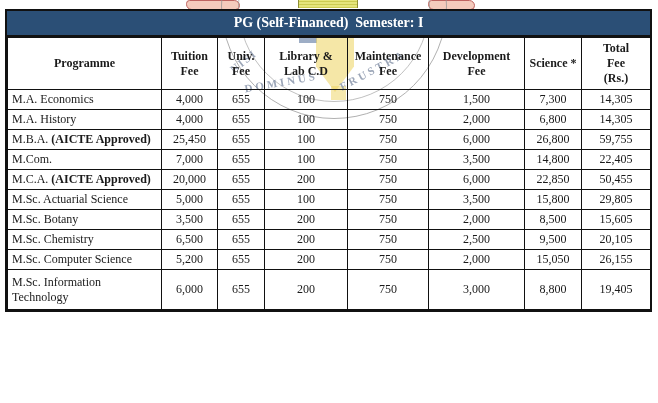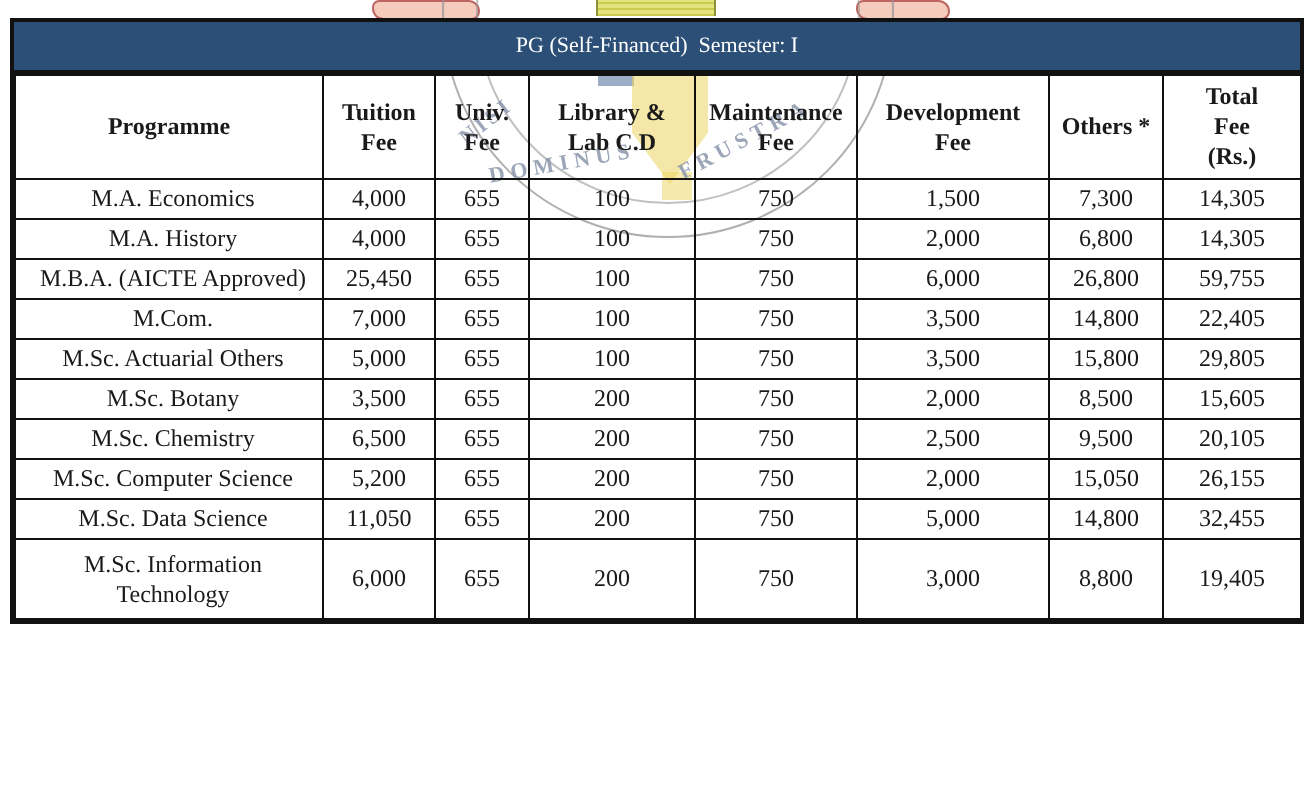--- a/index.html
+++ b/index.html
@@ -28,30 +28,30 @@
   .wm-scroll{position:absolute;top:0;height:8px;background:var(--emblem-scroll);
     border:1px solid var(--emblem-scroll-edge);border-radius:5px 8px 6px 8px;opacity:.9;}
   .wm-scroll.left{left:186px;width:52px;}
   .wm-scroll.right{left:428px;width:45px;}
   .wm-band{position:absolute;left:298px;top:0;width:58px;height:8px;border-left:1px solid #8a8a2a;border-right:1px solid #8a8a2a;
     background:repeating-linear-gradient(180deg,var(--band) 0 1px,#c9c949 1px 2px,var(--band) 2px 3px);opacity:.95;}
   
   .sheet{position:absolute;left:5px;top:9px;width:647px;z-index:1;border:2px solid var(--border);box-sizing:border-box;}
   .title-bar{height:26px;background:var(--title-bg);border-bottom:2px solid var(--border);
     display:flex;align-items:center;justify-content:center;box-sizing:border-box;}
-  .title-bar span{color:var(--title-text);font-weight:normal;font-size:11px;white-space:pre;}
+  .title-bar span{color:var(--title-text);font-weight:bold;font-size:14px;white-space:pre;}
   table{border-collapse:collapse;table-layout:fixed;width:100%;}
   th,td{border:1px solid var(--border);font-size:12px;overflow:hidden;}
   thead tr{height:52px;}
   th{font-weight:bold;text-align:center;vertical-align:middle;white-space:pre-line;line-height:1.25;padding:0 1px;}
   tbody tr{height:20px;}
   tbody tr.tall{height:40px;}
   td{text-align:center;vertical-align:middle;padding:0;}
-  td.prog{text-align:center;padding-left:4px;white-space:pre-line;line-height:1.25;}
-  td.prog .note{font-weight:normal;margin-left:3px;}
+  td.prog{text-align:left;padding-left:4px;white-space:pre-line;line-height:1.25;}
+  td.prog .note{font-weight:bold;margin-left:3px;}
 </style>
 </head>
 <body>
 
 <div class="watermark">
   <div class="wm-scroll left"></div>
   <div class="wm-band"></div>
   <div class="wm-scroll right"></div>
   <div class="wm-circle outer"></div>
   <div class="wm-circle inner"></div>
@@ -84,21 +84,21 @@
           <th>Tuition
 Fee</th>
           <th>Univ.
 Fee</th>
           <th>Library &amp;
 Lab C.D</th>
           <th>Maintenance
 Fee</th>
           <th>Development
 Fee</th>
-          <th>Others *</th>
+          <th>Science *</th>
           <th>Total
 Fee
 (Rs.)</th>
         </tr>
     </thead>
     <tbody>
         <tr>
           <td class="prog"><span>M.A. Economics</span></td>
           <td>4,000</td>
           <td>655</td>
@@ -132,21 +132,31 @@
           <td class="prog"><span>M.Com.</span></td>
           <td>7,000</td>
           <td>655</td>
           <td>100</td>
           <td>750</td>
           <td>3,500</td>
           <td>14,800</td>
           <td>22,405</td>
         </tr>
         <tr>
-          <td class="prog"><span>M.Sc. Actuarial Others</span></td>
+          <td class="prog"><span>M.C.A.</span><span class="note">(AICTE Approved)</span></td>
+          <td>20,000</td>
+          <td>655</td>
+          <td>200</td>
+          <td>750</td>
+          <td>6,000</td>
+          <td>22,850</td>
+          <td>50,455</td>
+        </tr>
+        <tr>
+          <td class="prog"><span>M.Sc. Actuarial Science</span></td>
           <td>5,000</td>
           <td>655</td>
           <td>100</td>
           <td>750</td>
           <td>3,500</td>
           <td>15,800</td>
           <td>29,805</td>
         </tr>
         <tr>
           <td class="prog"><span>M.Sc. Botany</span></td>
@@ -170,30 +180,20 @@
         </tr>
         <tr>
           <td class="prog"><span>M.Sc. Computer Science</span></td>
           <td>5,200</td>
           <td>655</td>
           <td>200</td>
           <td>750</td>
           <td>2,000</td>
           <td>15,050</td>
           <td>26,155</td>
-        </tr>
-        <tr>
-          <td class="prog"><span>M.Sc. Data Science</span></td>
-          <td>11,050</td>
-          <td>655</td>
-          <td>200</td>
-          <td>750</td>
-          <td>5,000</td>
-          <td>14,800</td>
-          <td>32,455</td>
         </tr>
         <tr class="tall">
           <td class="prog"><span>M.Sc. Information
 Technology</span></td>
           <td>6,000</td>
           <td>655</td>
           <td>200</td>
           <td>750</td>
           <td>3,000</td>
           <td>8,800</td>

